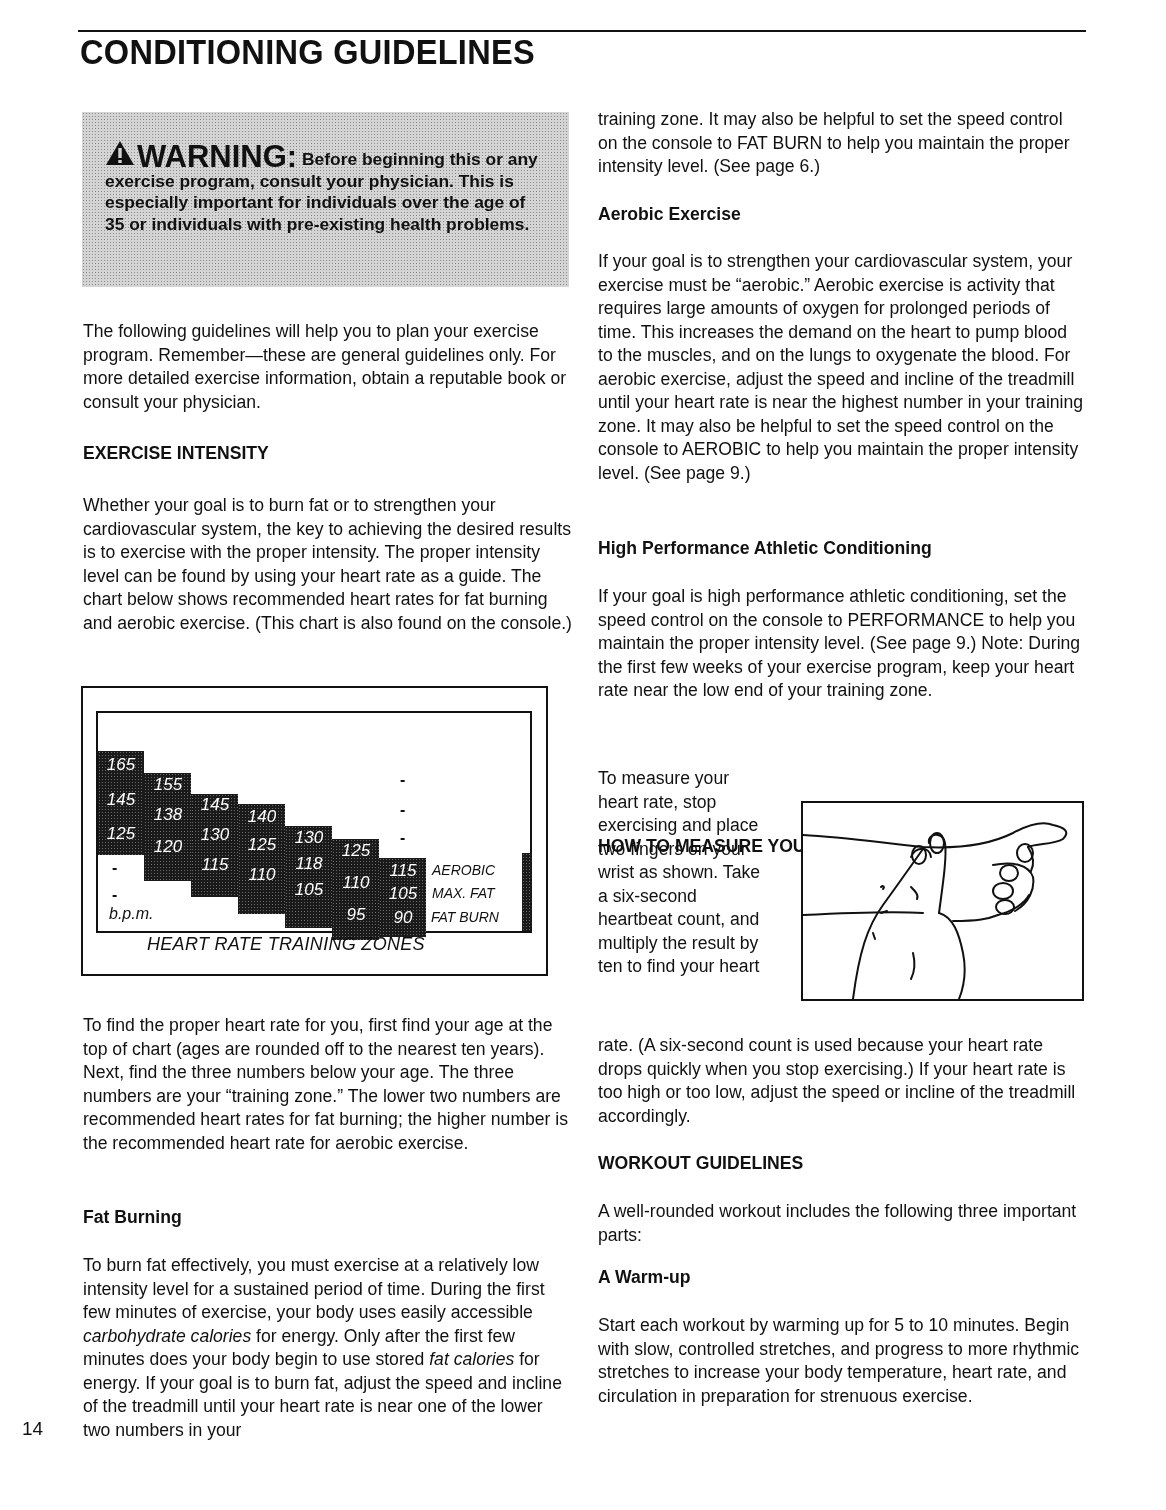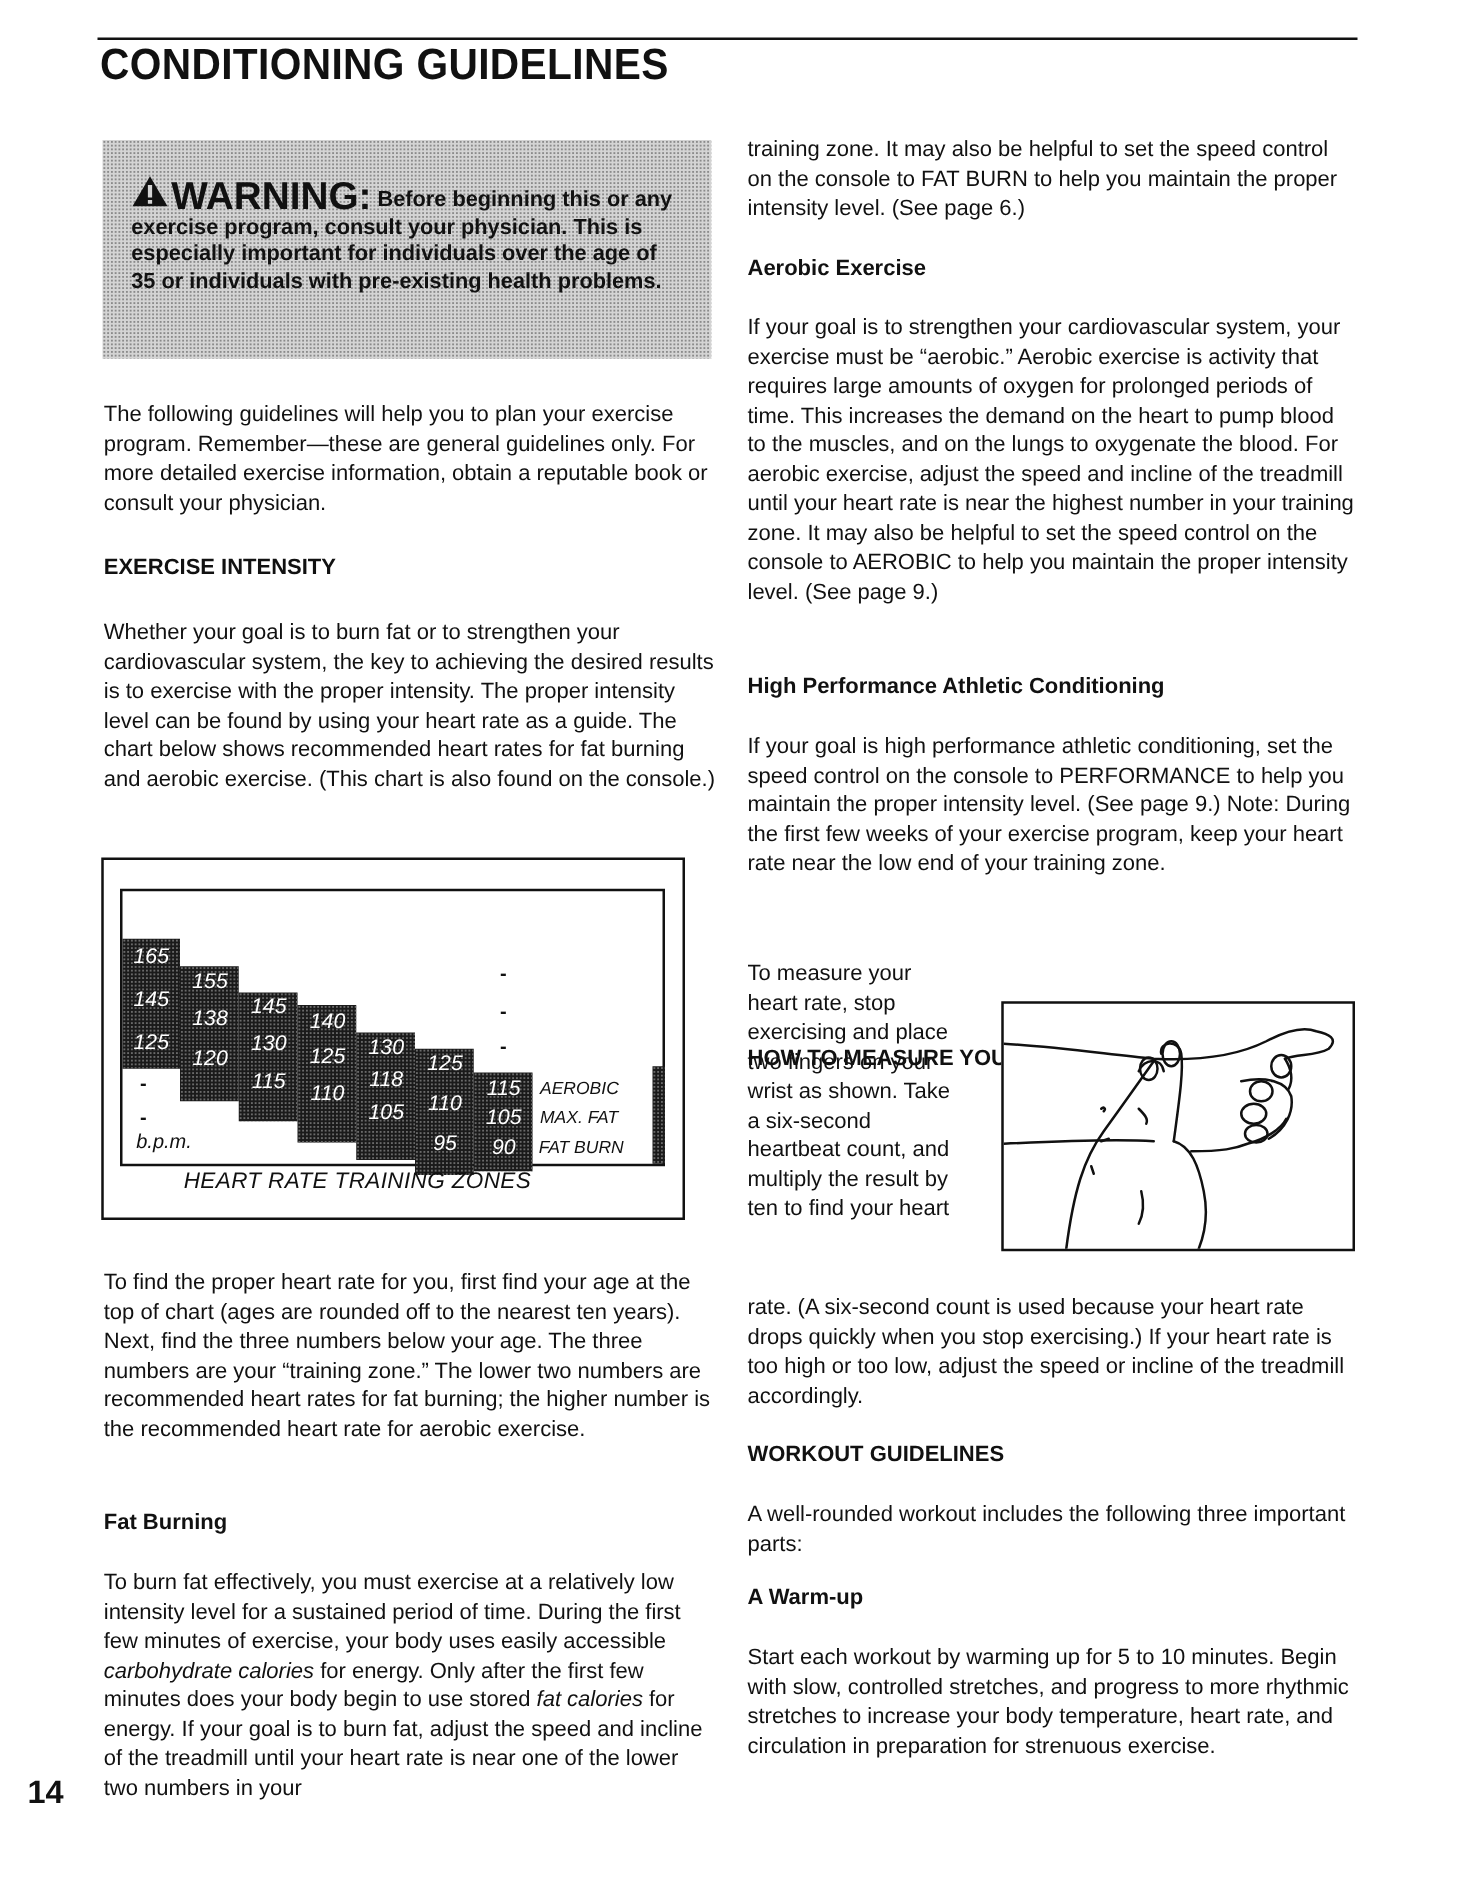--- a/index.html
+++ b/index.html
@@ -41,21 +41,21 @@
     background-image: radial-gradient(#6a6a6a 0.6px, transparent 0.8px); background-size: 3px 3px; }
   .val { position: absolute; color: #fff; font-style: italic; font-size: 17px; width: 46px; text-align: center; }
   .dash { position: absolute; font-size: 16px; font-weight: bold; }
   .legend { position: absolute; font-style: italic; font-size: 14px; }
   .legend-bar { position: absolute; left: 424px; top: 140px; width: 10px; height: 78px; background-color: #1a1a1a;
     background-image: radial-gradient(#6a6a6a 0.6px, transparent 0.8px); background-size: 3px 3px; }
   .bpm { position: absolute; left: 11px; top: 192px; font-style: italic; font-size: 16px; }
   .chart-caption { position: absolute; left: 20px; top: 246px; font-style: italic; font-size: 18px; letter-spacing: 0.3px; margin-left: 44px; }
 
   .wrist-fig { position: absolute; left: 801px; top: 801px; width: 283px; height: 200px; border: 2px solid #111; box-sizing: border-box; background: #fff; }
-  .page-number { position: absolute; left: 22px; top: 1418px; font-weight: bold; font-size: 26px; }
+  .page-number { position: absolute; left: 22px; top: 1418px; font-weight: normal; font-size: 19px; }
 </style>
 </head>
 <body>
 
 <div class="top-rule"></div>
 <h1 class="page-title">CONDITIONING GUIDELINES</h1>
 
 <div class="warning">
   <div class="warning-text">
     <span class="warn-icon">

